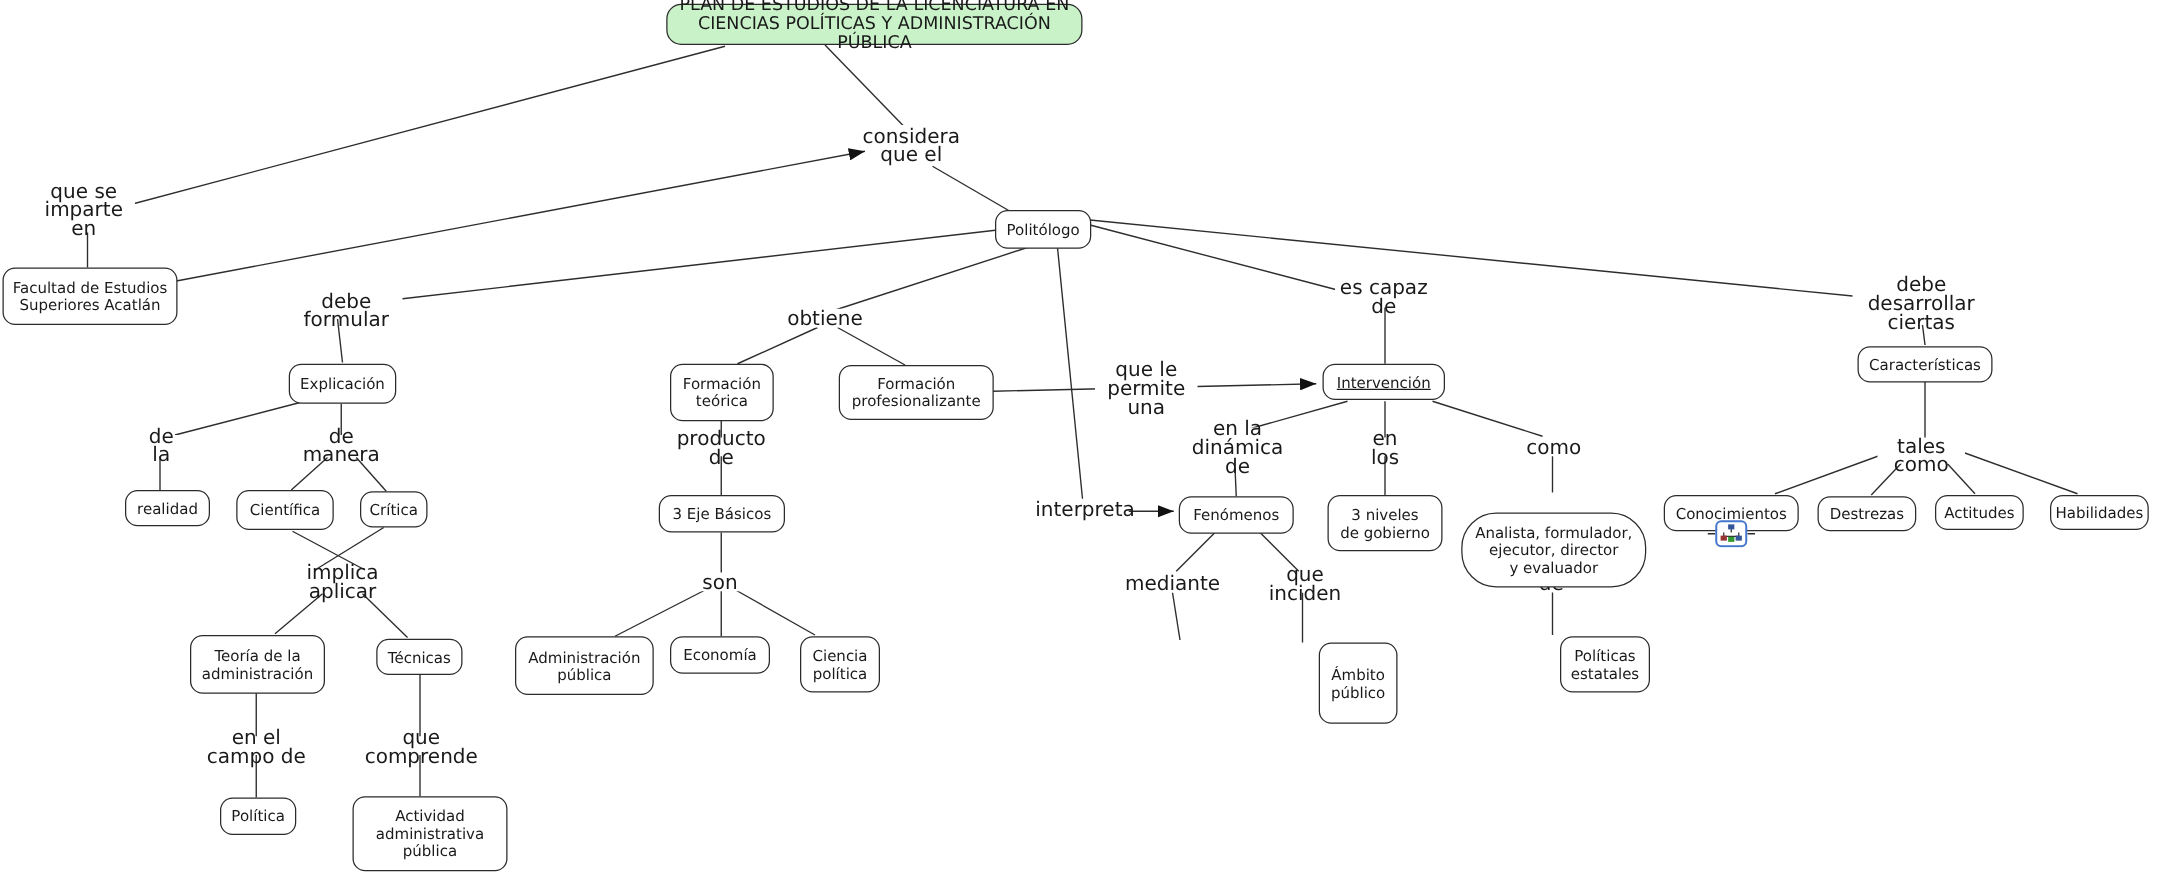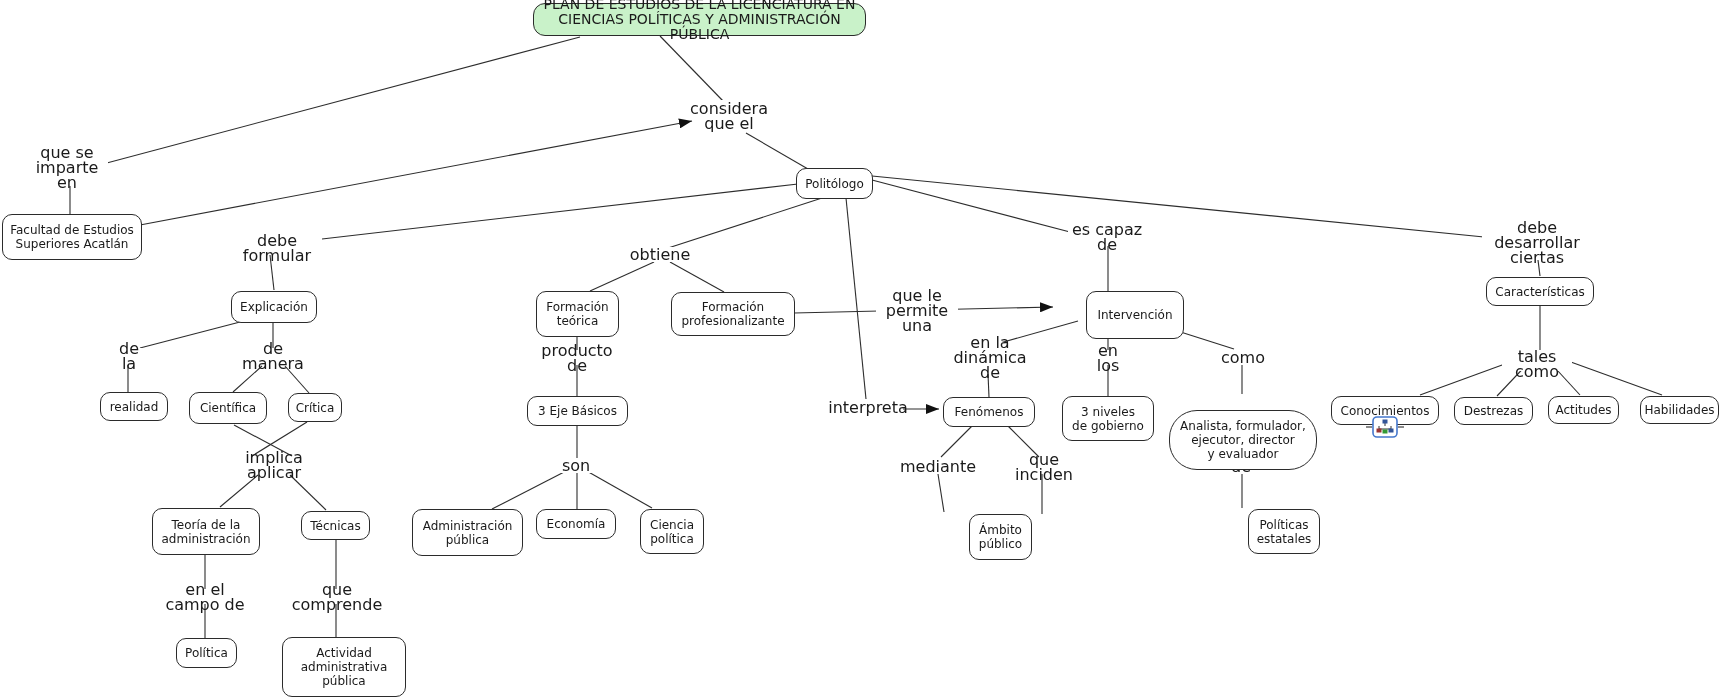--- a/index.html
+++ b/index.html
@@ -127,34 +127,34 @@
   <div class="node" style="left:412px;top:509px;width:111px;height:47px;"><span>Administración
 pública</span></div>
 
   <div class="node" style="left:536px;top:509px;width:80px;height:30px;"><span>Economía</span></div>
 
   <div class="node" style="left:640px;top:509px;width:64px;height:45px;"><span>Ciencia
 política</span></div>
 
   <div class="node" style="left:943px;top:397px;width:92px;height:30px;"><span>Fenómenos</span></div>
 
-  <div class="node" style="left:1086px;top:291px;width:98px;height:48px;"><span>Intervención</span></div>
+  <div class="node" style="left:1058px;top:291px;width:98px;height:29px;text-decoration:underline;"><span>Intervención</span></div>
 
   <div class="node" style="left:1062px;top:396px;width:92px;height:45px;"><span>3 niveles
 de gobierno</span></div>
 
   <div class="node" style="left:1169px;top:410px;width:148px;height:60px;border-radius:28px;"><span>Analista, formulador,
 ejecutor, director
 y evaluador</span></div>
 
   <div class="node" style="left:1206px;top:509px;width:72px;height:45px;margin-left:42px;"><span>Políticas
 estatales</span></div>
 
 
-  <div class="node" style="left:969px;top:514px;width:63px;height:46px;"><span>Ámbito
+  <div class="node" style="left:1055px;top:514px;width:63px;height:65px;"><span>Ámbito
 público</span></div>
 
   <div class="node" style="left:1486px;top:277px;width:108px;height:29px;"><span>Características</span></div>
 
   <div class="node" style="left:1331px;top:396px;width:108px;height:29px;"><span>Conocimientos</span></div>
 
   <div class="node" style="left:1454px;top:397px;width:79px;height:28px;"><span>Destrezas</span></div>
 
   <div class="node" style="left:1548px;top:396px;width:71px;height:28px;"><span>Actitudes</span></div>
 

